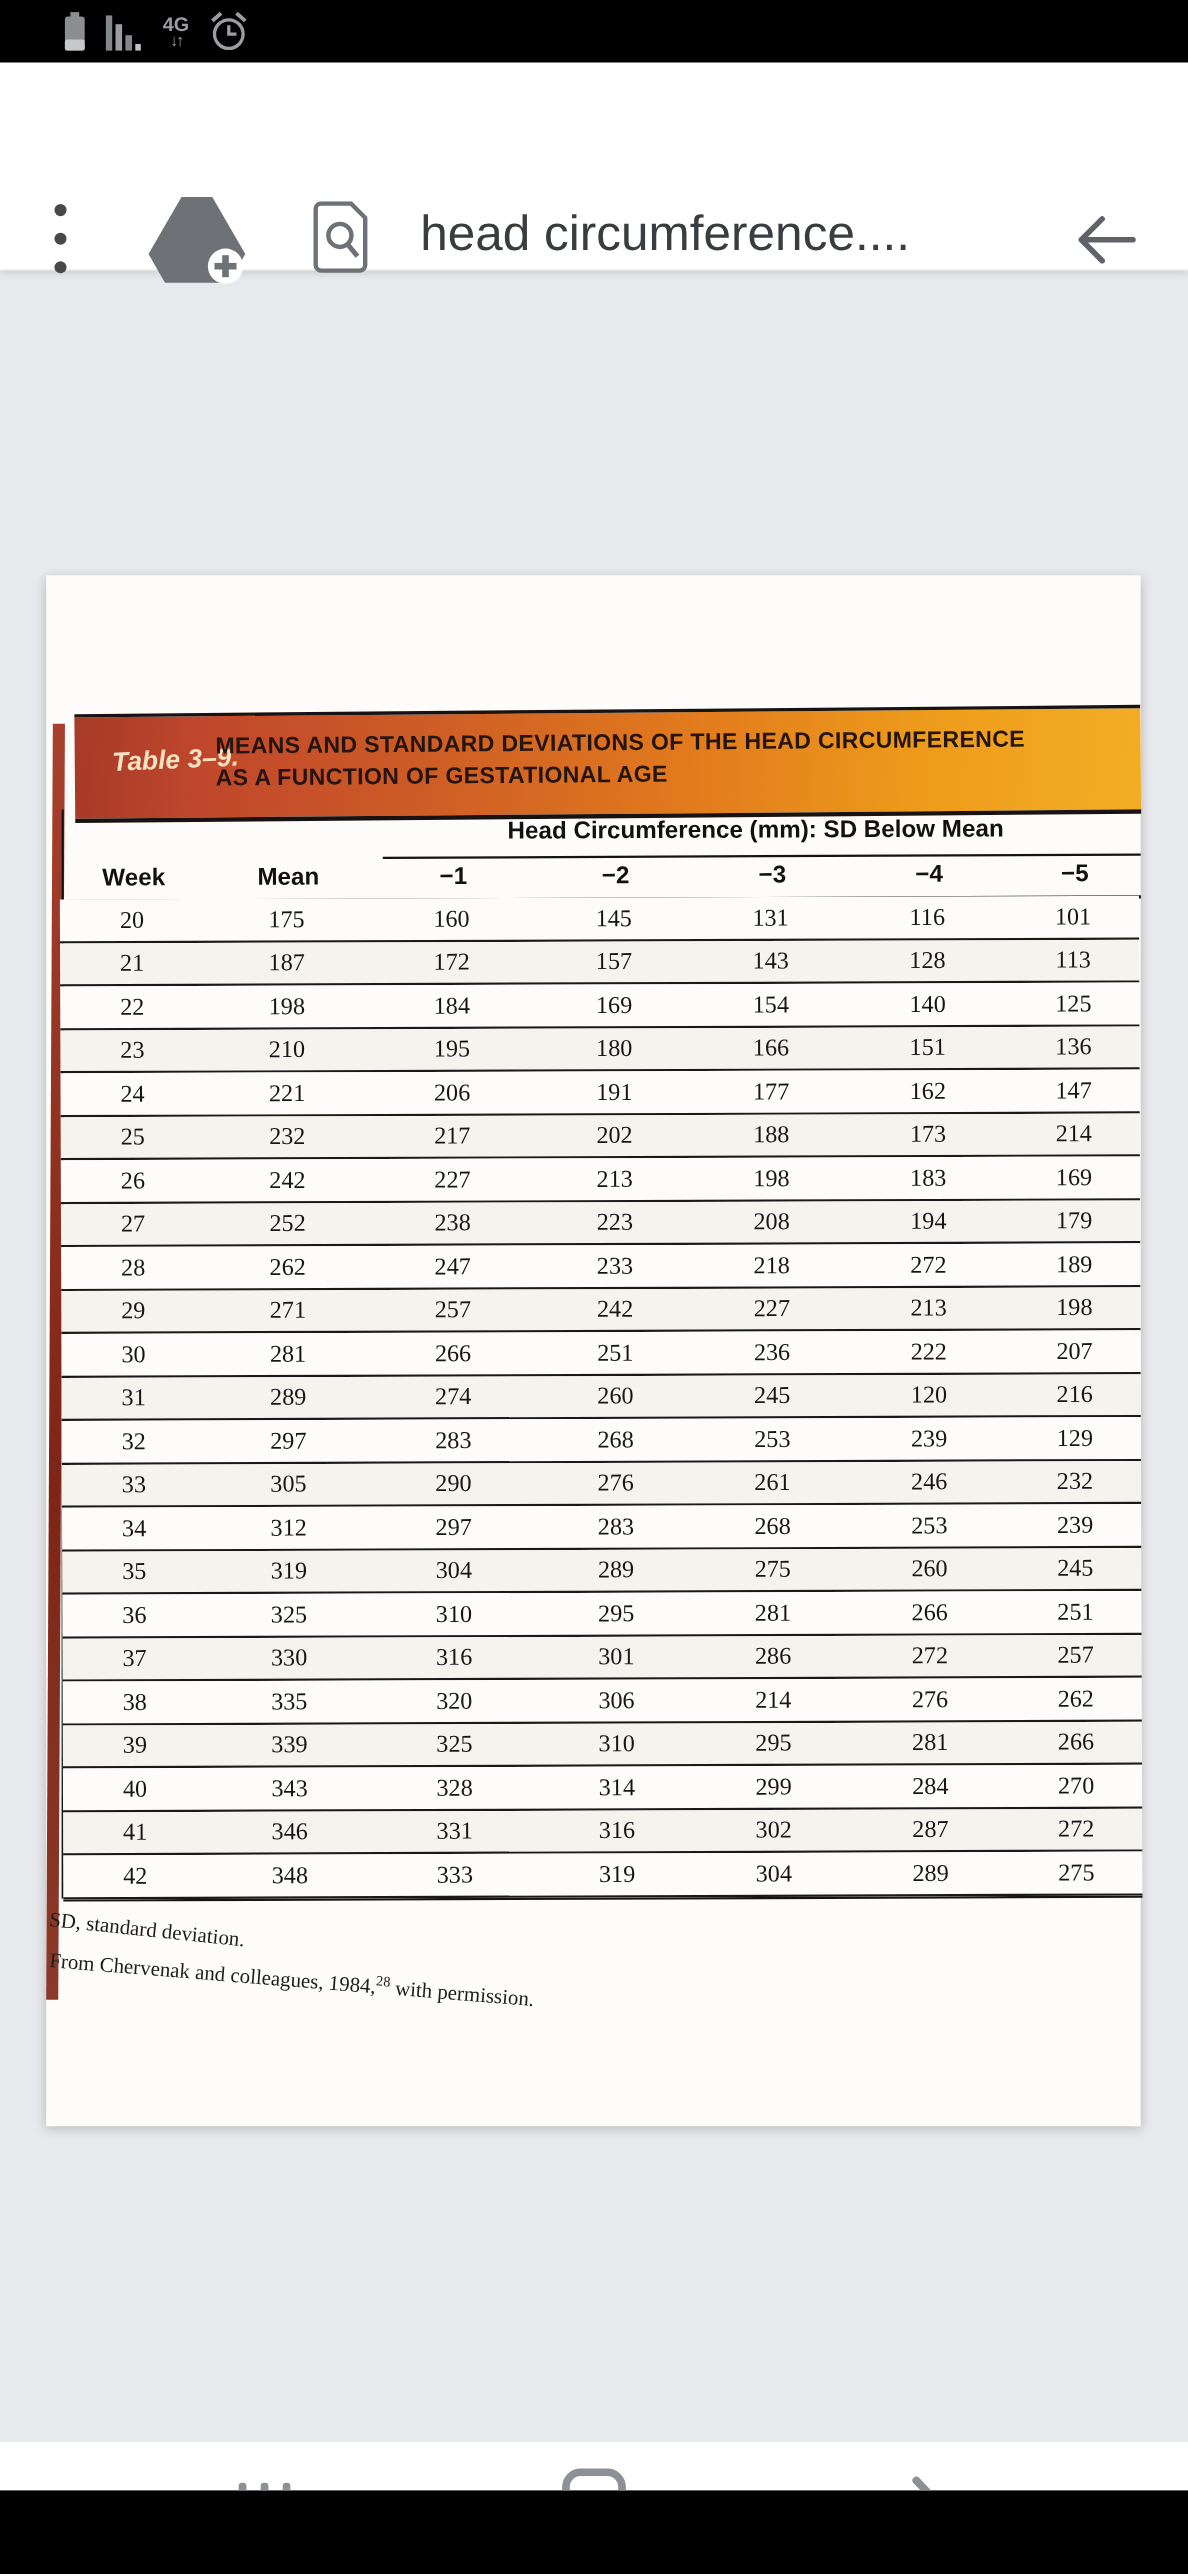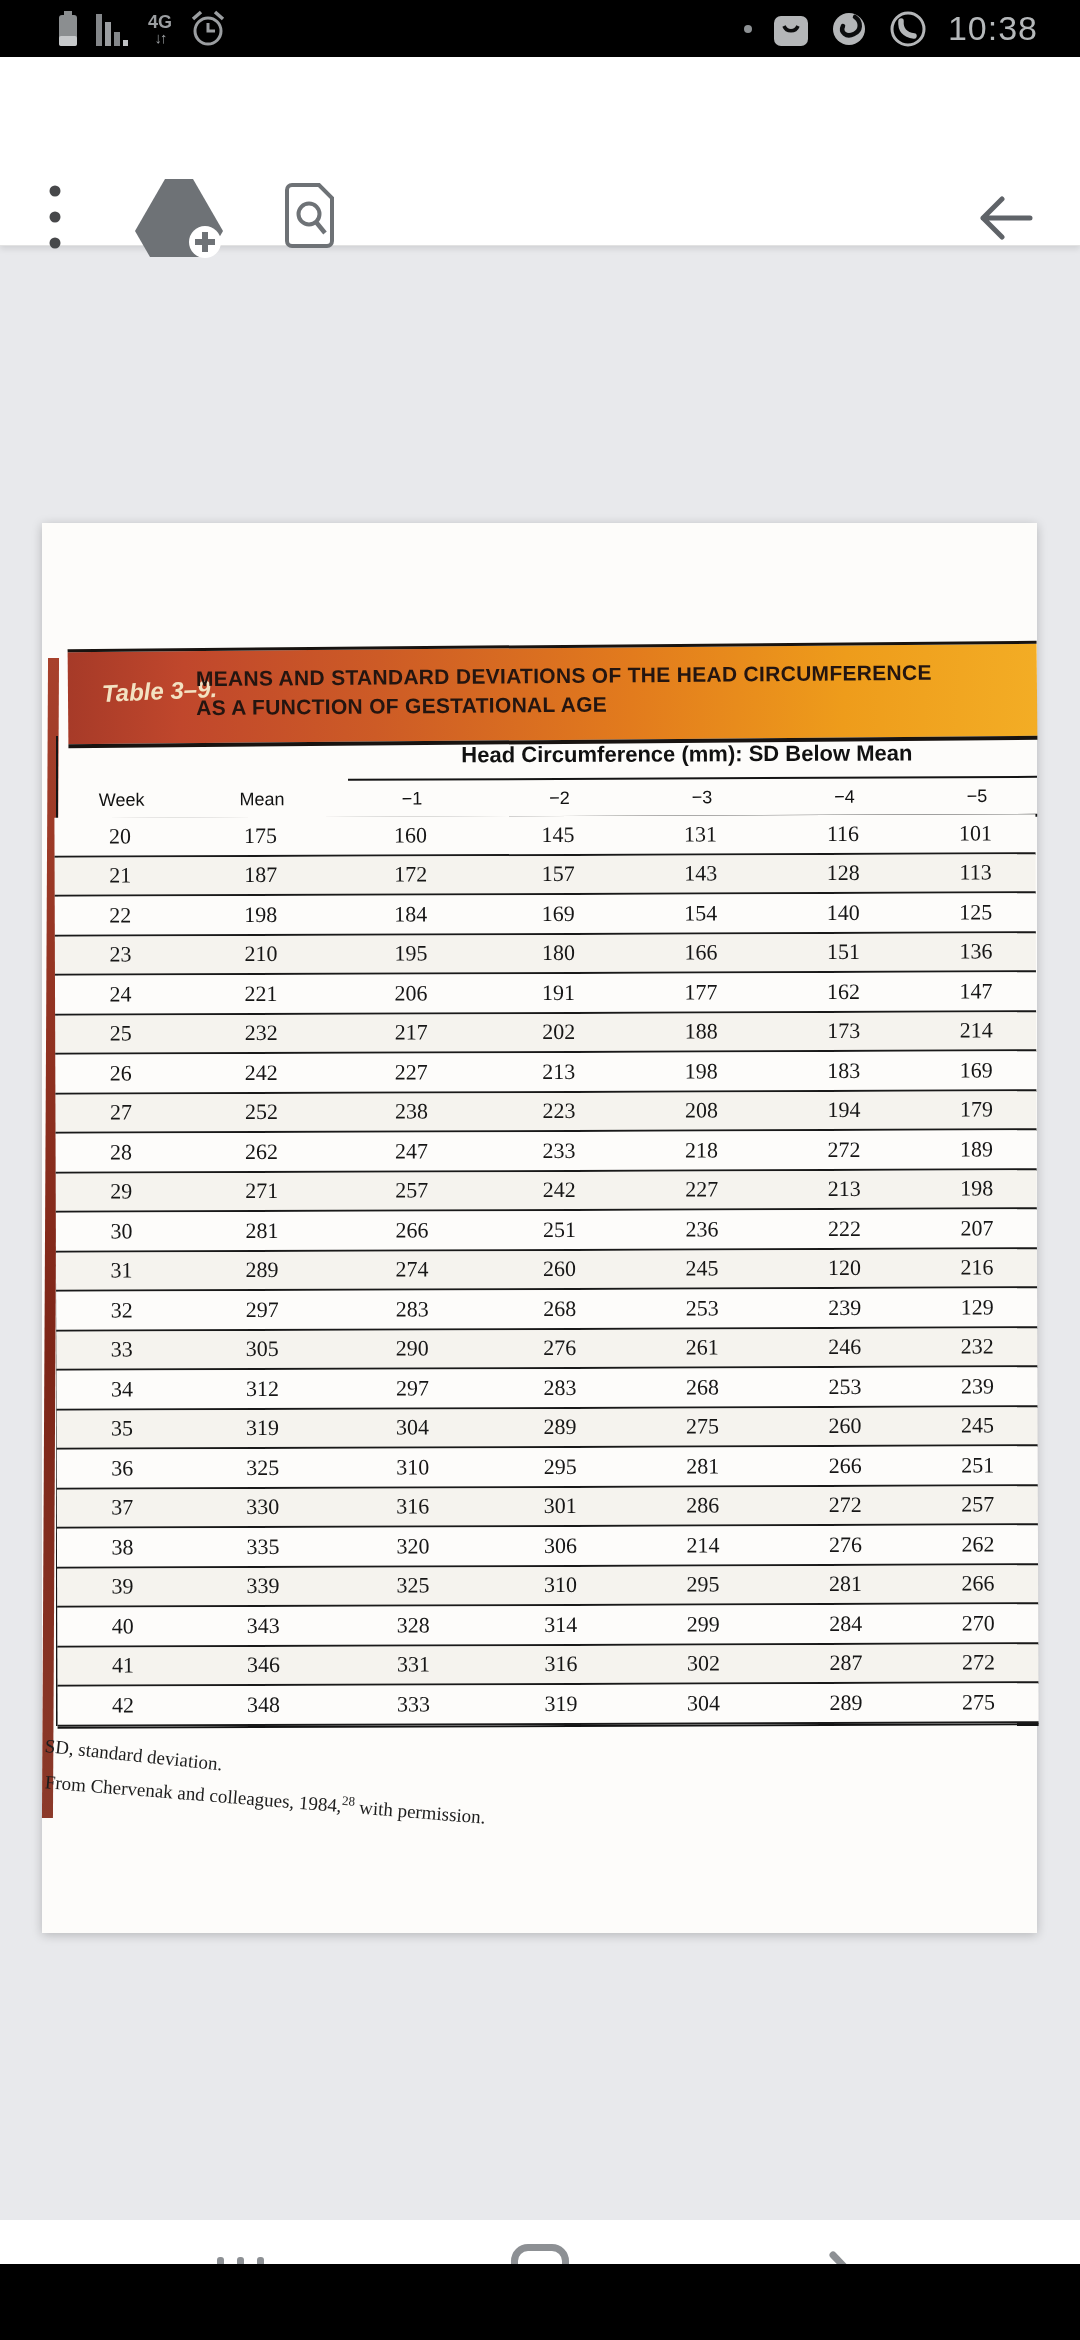--- a/index.html
+++ b/index.html
@@ -41,21 +41,21 @@
 
   .table-left-line{position:absolute;left:14px;top:213px;width:2px;height:990px;background:#141414;}
 
   .thead{position:absolute;left:14px;top:215px;width:981px;height:78px;border-bottom:3px solid #111;
          transform:rotate(-.25deg);}
   .group-hd{position:absolute;left:281px;top:4px;width:700px;text-align:center;
             font-size:22px;font-weight:bold;color:#111;}
   .group-line{position:absolute;left:292px;top:40px;width:689px;height:2px;background:#141414;}
   .hrow{position:absolute;left:0;bottom:0;width:981px;display:grid;
         grid-template-columns:131px 150px 150px 145px 140px 145px 120px;}
-  .h-cell{text-align:center;font-size:18px;font-weight:normal;color:#111;padding-bottom:7px;}
+  .h-cell{text-align:center;font-size:22px;font-weight:bold;color:#111;padding-bottom:7px;}
 
   .tbody{position:absolute;left:14px;top:293px;width:981px;border-bottom:2px solid #141414;
          transform:rotate(-.2deg);}
   .t-row{display:grid;grid-template-columns:131px 150px 150px 145px 140px 145px 120px;
          align-items:center;height:37.5px;border-bottom:2px solid #191919;background:#fdfcfa;}
   .t-row.alt{background:#f5f3ee;}
   .t-cell{text-align:center;font-family:"Liberation Serif","DejaVu Serif",serif;
           font-size:22px;color:#161616;}
 
   .fn{position:absolute;font-family:"Liberation Serif","DejaVu Serif",serif;font-size:19px;color:#1d1d1d;
@@ -92,55 +92,40 @@
       <div class="net-4g">
         <span class="t">4G</span>
         <span class="a">↓↑</span>
       </div>
       <svg width="40" height="40" viewBox="0 0 40 40" fill="none" stroke="#9b9ea1">
         <circle cx="20" cy="22" r="13" stroke-width="3"></circle>
         <path d="M20 14 V22 H27" stroke-width="3"></path>
         <path d="M5 10 L13 3 M35 10 L27 3" stroke-width="3.5"></path>
       </svg>
     </div>
-    <div class="sb-right">
-      <span class="dot-ic"></span>
-      <svg width="38" height="40" viewBox="0 0 38 40">
-        <rect x="2" y="7" width="34" height="30" rx="7" fill="#b4b6b8"></rect>
-        <path d="M12 17 a7.5 7.5 0 0 0 14 0" stroke="#0c0d0e" stroke-width="3.5" fill="none"></path>
-      </svg>
-      <svg width="38" height="38" viewBox="0 0 38 38">
-        <circle cx="19" cy="19" r="16" fill="#b4b6b8"></circle>
-        <path d="M25 7 c7 5 6 14 -1 17 c-8 4 -14 -2 -11 -8" stroke="#0c0d0e" stroke-width="4.5" fill="none" stroke-linecap="round"></path>
-      </svg>
-      <svg width="40" height="40" viewBox="0 0 40 40">
-        <circle cx="20" cy="20" r="16" stroke="#b4b6b8" stroke-width="3" fill="none"></circle>
-        <path d="M13 12 q-1 13 13 15" stroke="#b4b6b8" stroke-width="5.5" fill="none" stroke-linecap="round"></path>
-      </svg>
-      <span class="sb-time">10:38</span>
-    </div>
   </div>
 
   <div class="toolbar">
     <svg class="tb-icon" style="left:40px;top:126px" width="30" height="68" viewBox="0 0 30 68">
       <circle cx="15" cy="8" r="5.5" fill="#47484a"></circle>
       <circle cx="15" cy="34" r="5.5" fill="#47484a"></circle>
       <circle cx="15" cy="60" r="5.5" fill="#47484a"></circle>
     </svg>
     <svg class="tb-icon" style="left:134px;top:120px" width="92" height="86" viewBox="0 0 92 86">
       <path d="M31 2 L59 2 L89 54 L74 80 L16 80 L1 54 Z" fill="#6e7276"></path>
       <circle cx="71" cy="65" r="16" fill="#ffffff"></circle>
       <rect x="61" y="62" width="20" height="6" fill="#6e7276"></rect>
       <rect x="68" y="55" width="6" height="20" fill="#6e7276"></rect>
     </svg>
     <svg class="tb-icon" style="left:284px;top:126px" width="54" height="66" viewBox="0 0 54 66" fill="none" stroke="#6e7276">
       <path d="M8 2 H35 L48 15 V58 a5 5 0 0 1 -5 5 H8 a5 5 0 0 1 -5 -5 V7 a5 5 0 0 1 5 -5 Z" stroke-width="4"></path>
       <circle cx="25" cy="31" r="10.5" stroke-width="4"></circle>
       <path d="M32 39 L41 50" stroke-width="4.5"></path>
     </svg>
+    <div class="tb-title">head circumference....</div>
     <svg class="tb-icon" style="left:976px;top:136px" width="58" height="50" viewBox="0 0 58 50" fill="none" stroke="#5f6368">
       <path d="M54 25 H7 M26 6 L7 25 L26 44" stroke-width="5" stroke-linecap="round" stroke-linejoin="round"></path>
     </svg>
   </div>
 
   <div class="content">
     <div class="page">
 
       <div class="spine"></div>
 

